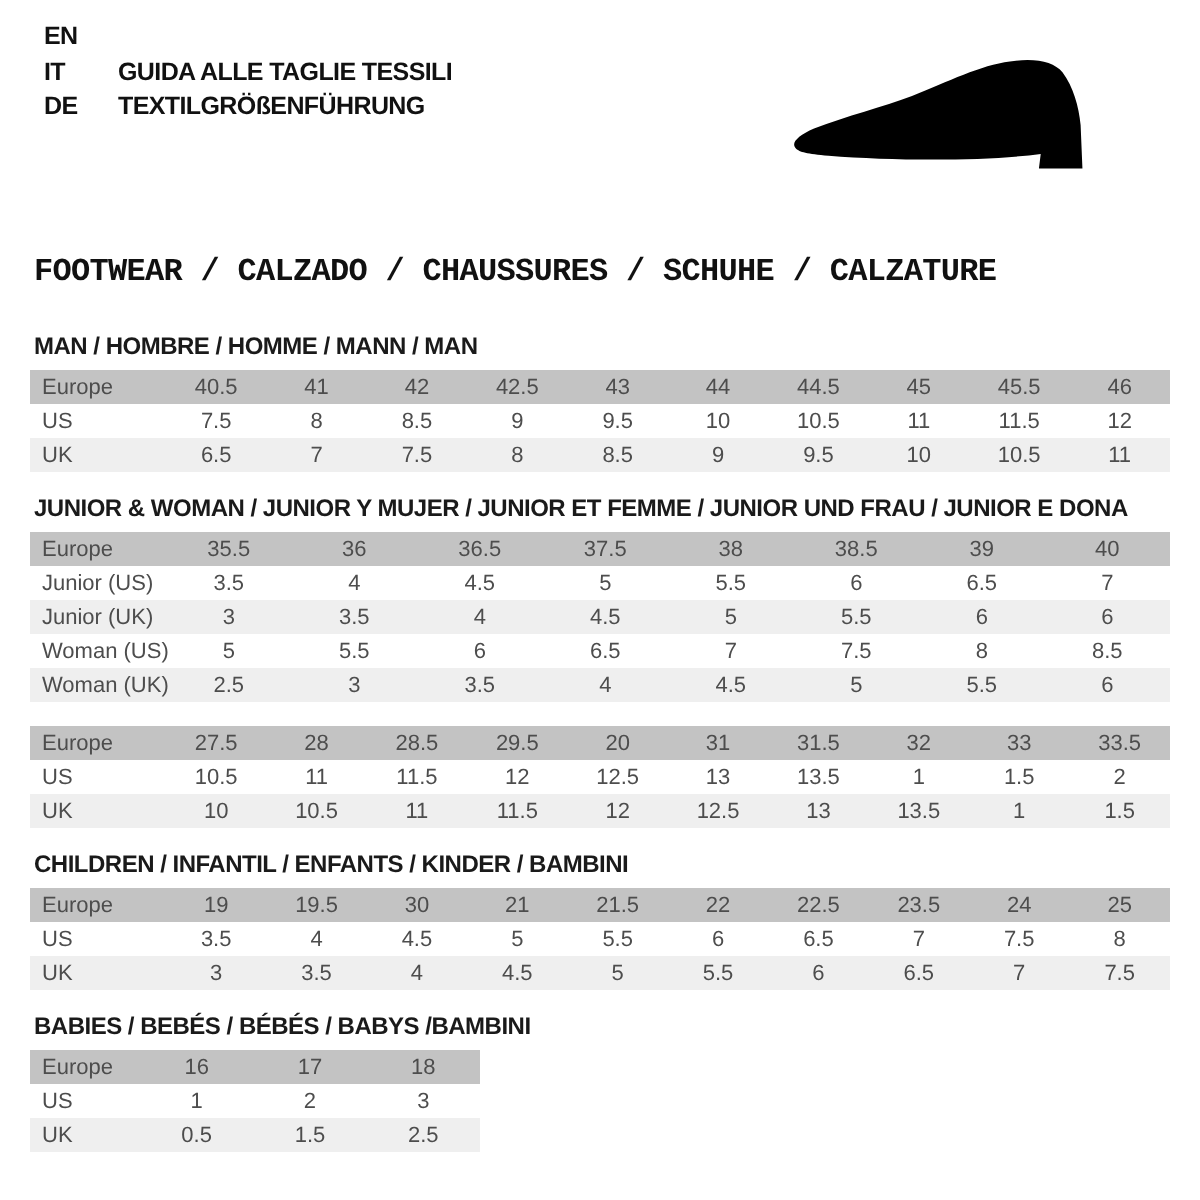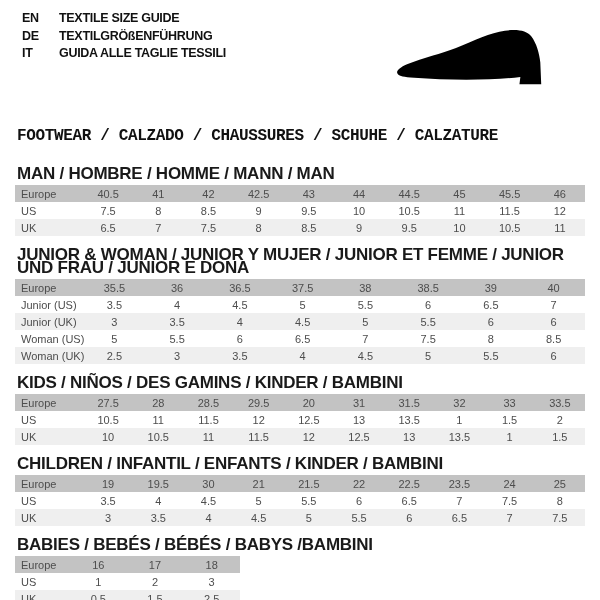--- a/index.html
+++ b/index.html
@@ -50,21 +50,21 @@
     font-family: Liberation Mono, monospace;
   }
 
   
   .tables-wrap {
     position: absolute;
     left: 15px; top: 167px;
     width: 570px;
   }
   .table-title {
-    font-size: 17px;
+    font-size: 12px;
     font-weight: bold;
     letter-spacing: -0.25px;
     line-height: 13px;
     margin: 0 0 5px 2px;
     color: #1a1a1a;
   }
   .size-table {
     display: table;
     table-layout: fixed;
     width: 570px;
@@ -89,29 +89,28 @@
     padding-left: 6px;
   }
   .size-table.narrow .tcell.label { width: 55px; }
 </style>
 </head>
 <body>
 
 <div class="lang-block">
   <div class="lang-row">
     <span class="lang-code">EN</span>
-    <span class="lang-label">TEXTILE SIZE GUIDE</span>
+  </div>
+  <div class="lang-row">
+    <span class="lang-code">IT</span>
+    <span class="lang-label">GUIDA ALLE TAGLIE TESSILI</span>
   </div>
   <div class="lang-row">
     <span class="lang-code">DE</span>
     <span class="lang-label">TEXTILGRÖßENFÜHRUNG</span>
-  </div>
-  <div class="lang-row">
-    <span class="lang-code">IT</span>
-    <span class="lang-label">GUIDA ALLE TAGLIE TESSILI</span>
   </div>
 </div>
 
 <div class="shoe-wrap">
   <svg viewBox="0 0 200 75" xmlns="http://www.w3.org/2000/svg" aria-hidden="true">
     <path fill="#000000" d="M4,51
       C1,48 5,44 14,40
       C32,33 52,28 68,22
       C88,14 106,5 122,3
       C136,1 146,3 151,9
@@ -225,21 +224,20 @@
           <div class="tcell">3.5</div>
           <div class="tcell">4</div>
           <div class="tcell">4.5</div>
           <div class="tcell">5</div>
           <div class="tcell">5.5</div>
           <div class="tcell">6</div>
         </div>
       </div>
   </section>
   <section>
-    <h2 class="table-title">KIDS / NIÑOS / DES GAMINS / KINDER / BAMBINI</h2>
     <div class="size-table">
         <div class="trow header">
           <div class="tcell label">Europe</div>
           <div class="tcell">27.5</div>
           <div class="tcell">28</div>
           <div class="tcell">28.5</div>
           <div class="tcell">29.5</div>
           <div class="tcell">20</div>
           <div class="tcell">31</div>
           <div class="tcell">31.5</div>

